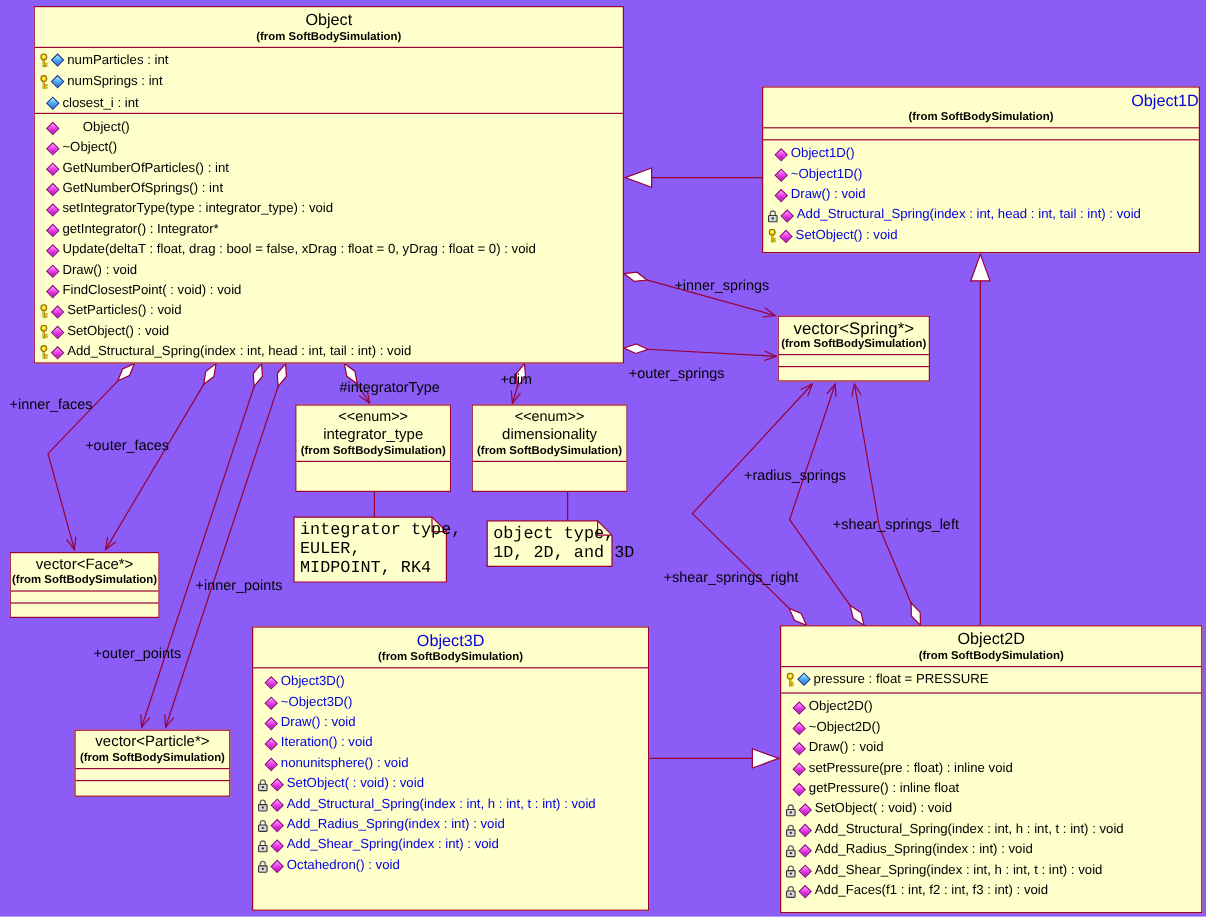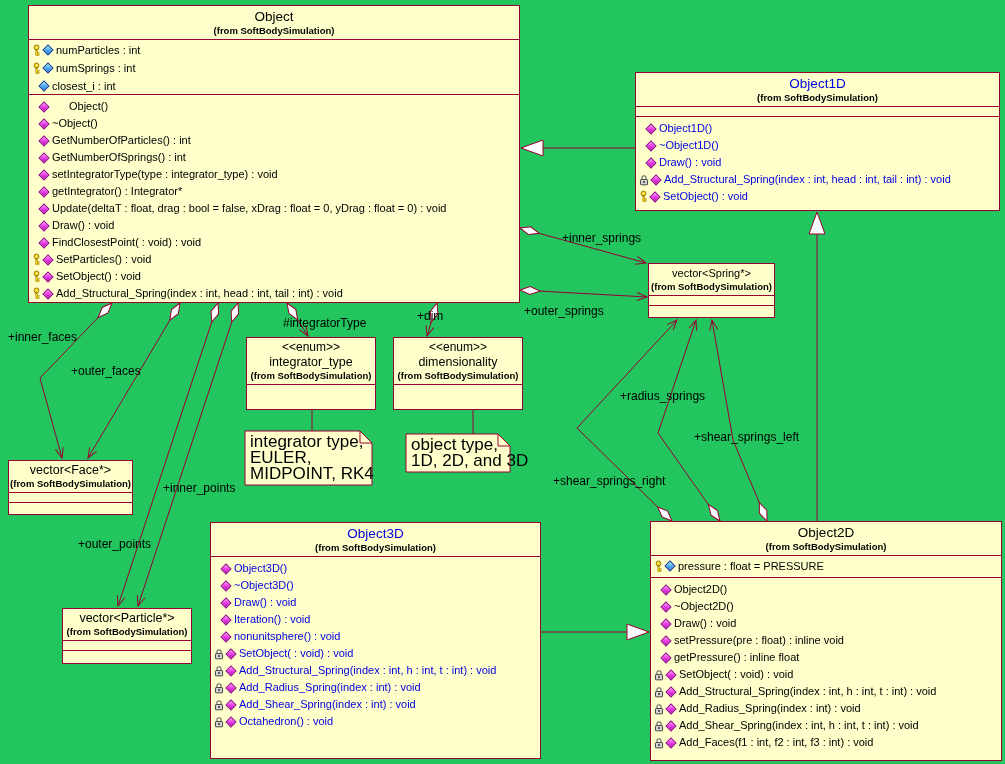--- a/index.html
+++ b/index.html
@@ -1,17 +1,17 @@
 <!DOCTYPE html>
 <html style="--fill: #FFFFCC; --line: #990033;"><head>
 <meta charset="utf-8">
 <style>
   html,body{margin:0;padding:0;background:#ffffff;}
   #canvas{
-    position:relative;width:1005px;height:764px;background:#22c55e;
+    position:relative;width:1005px;height:764px;background:#8b5cf6;
     font-family:"Liberation Sans", sans-serif;overflow:hidden;
   }
   #edges{position:absolute;left:0;top:0;width:1005px;height:764px;}
   .cls{
     position:absolute;box-sizing:border-box;
     background:var(--fill,#FFFFCC);
     border:1px solid var(--line,#990033);
     display:flex;flex-direction:column;
   }
   .cls-title{text-align:center;padding-top:2px;flex:none;}
@@ -24,21 +24,21 @@
   .cls-ops{flex:1;padding-top:3px;}
   .mrow{display:flex;align-items:center;line-height:17px;padding-left:3px;white-space:nowrap;}
   .cls-attrs .mrow{line-height:18px;}
   .mrow.ind{padding-left:9px;}
   .mrow .mtext{font-size:11px;}
   .ic{display:inline-flex;align-items:center;margin-right:1px;flex:none;}
   .dm{width:8px;height:8px;transform:rotate(45deg);display:inline-block;margin:0 4px 0 2px;flex:none;box-sizing:border-box;}
   .dm-attr{background:linear-gradient(135deg,#b8f6ff 0%,#53b4f0 45%,#2e6fe0 100%);border:1px solid #123a9e;}
   .dm-op{background:linear-gradient(135deg,#ffa4ff 0%,#ee44ee 45%,#b50bb5 100%);border:1px solid #8d078d;}
   .elabel{position:absolute;font-size:12px;color:#000;white-space:nowrap;}
-  .note-text{position:absolute;font-size:17px;line-height:16px;color:#000;white-space:nowrap;}
+  .note-text{position:absolute;font-size:14px;line-height:16px;color:#000;white-space:nowrap;font-family:Liberation Mono, monospace;}
 </style>
 </head>
 <body>
 
 <div id="canvas">
 
   <svg id="edges">
     <defs>
       <marker id="mArrow" markerWidth="14" markerHeight="12" refX="11" refY="5" orient="auto" markerUnits="userSpaceOnUse">
         <path d="M1,1 L11,5 L1,9" fill="none" stroke="#990033"></path>
@@ -189,21 +189,21 @@
           </span>
           <span class="dm dm-op"></span>
           <span class="mtext" style="color: rgb(0, 0, 0);">Add_Structural_Spring(index : int, head : int, tail : int) : void</span>
         </div>
       </div>
   </div>
 
   <div class="cls" style="left:635px;top:72px;width:365px;height:139px">
     <div class="cls-title">
 
-      <div class="cls-name" style="color: rgb(0, 0, 224);">Object1D</div>
+      <div class="cls-name" style="color: rgb(0, 0, 224); text-align: right;">Object1D</div>
       <div class="cls-from">(from SoftBodySimulation)</div>
     </div>
     <div class="cls-attrs" style="height:10px"></div>
     <div class="cls-ops">
         <div class="mrow ind">
           <span class="dm dm-op"></span>
           <span class="mtext" style="color: rgb(0, 0, 224);">Object1D()</span>
         </div>
         <div class="mrow ind">
           <span class="dm dm-op"></span>
@@ -236,21 +236,21 @@
           </span>
           <span class="dm dm-op"></span>
           <span class="mtext" style="color: rgb(0, 0, 224);">SetObject() : void</span>
         </div>
       </div>
   </div>
 
   <div class="cls" style="left:648px;top:263px;width:127px;height:55px">
     <div class="cls-title">
 
-      <div class="cls-name" style="font-size: 11px; line-height: 15px; color: rgb(0, 0, 0);">vector&lt;Spring*&gt;</div>
+      <div class="cls-name" style="font-size: 14px; line-height: 15px; color: rgb(0, 0, 0);">vector&lt;Spring*&gt;</div>
       <div class="cls-from">(from SoftBodySimulation)</div>
     </div>
     <div class="cls-attrs" style="height:10px"></div>
     <div class="cls-ops"></div>
   </div>
 
   <div class="cls" style="left:8px;top:460px;width:125px;height:55px">
     <div class="cls-title">
 
       <div class="cls-name" style="font-size: 12.5px; line-height: 15px; color: rgb(0, 0, 0);">vector&lt;Face*&gt;</div>

